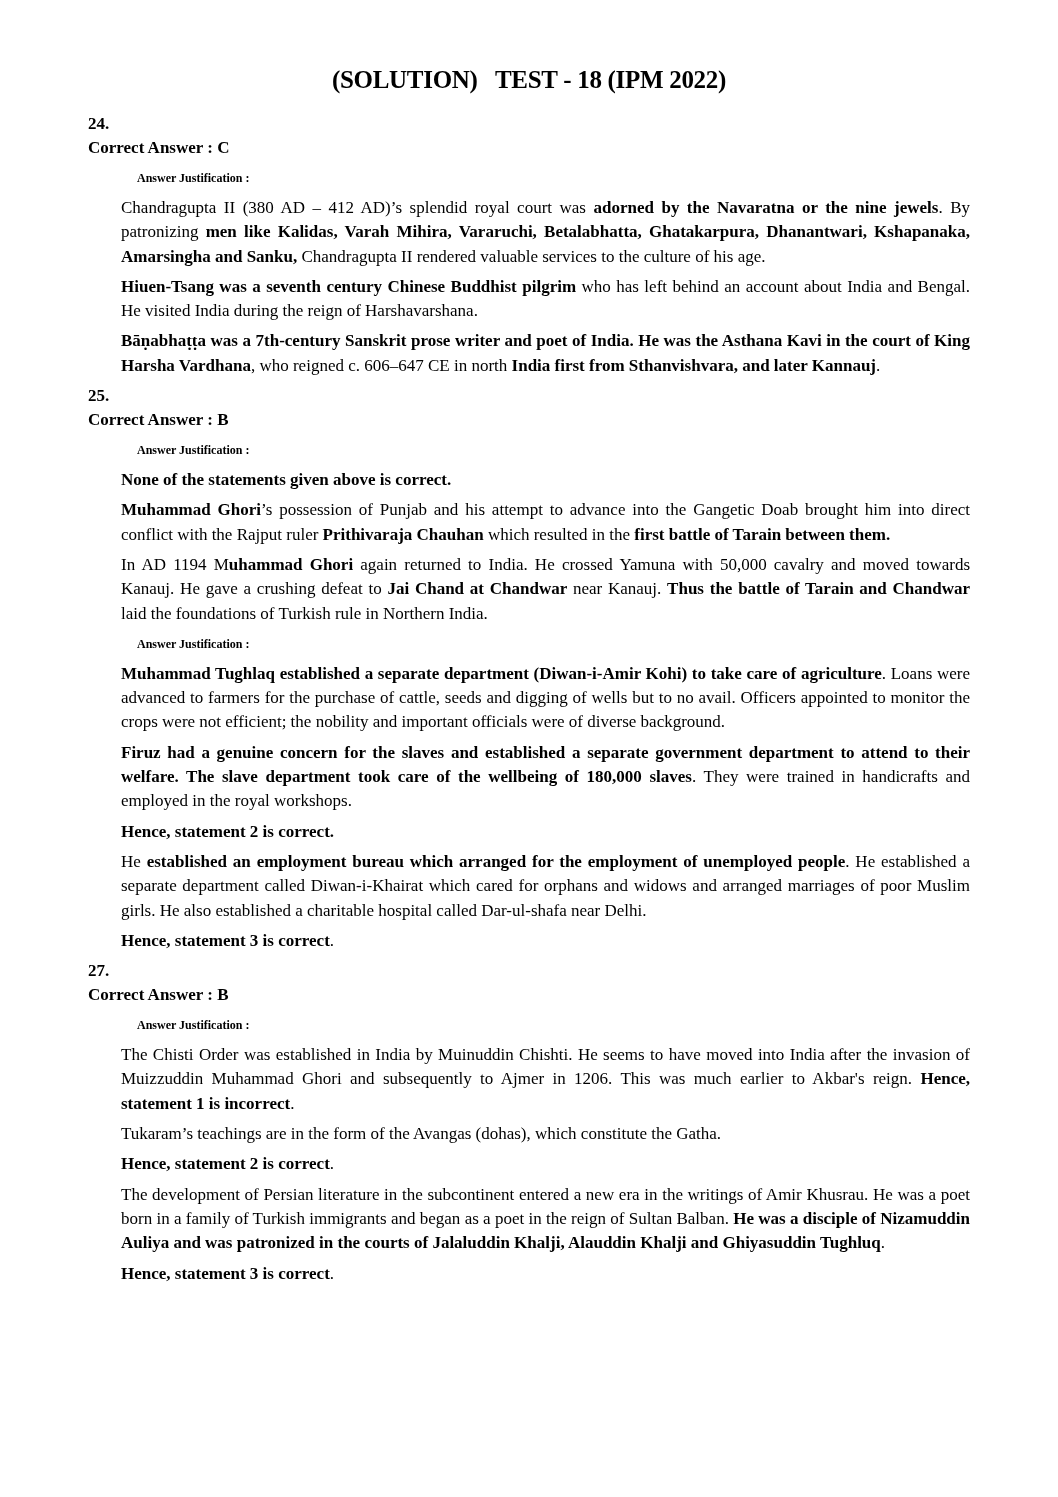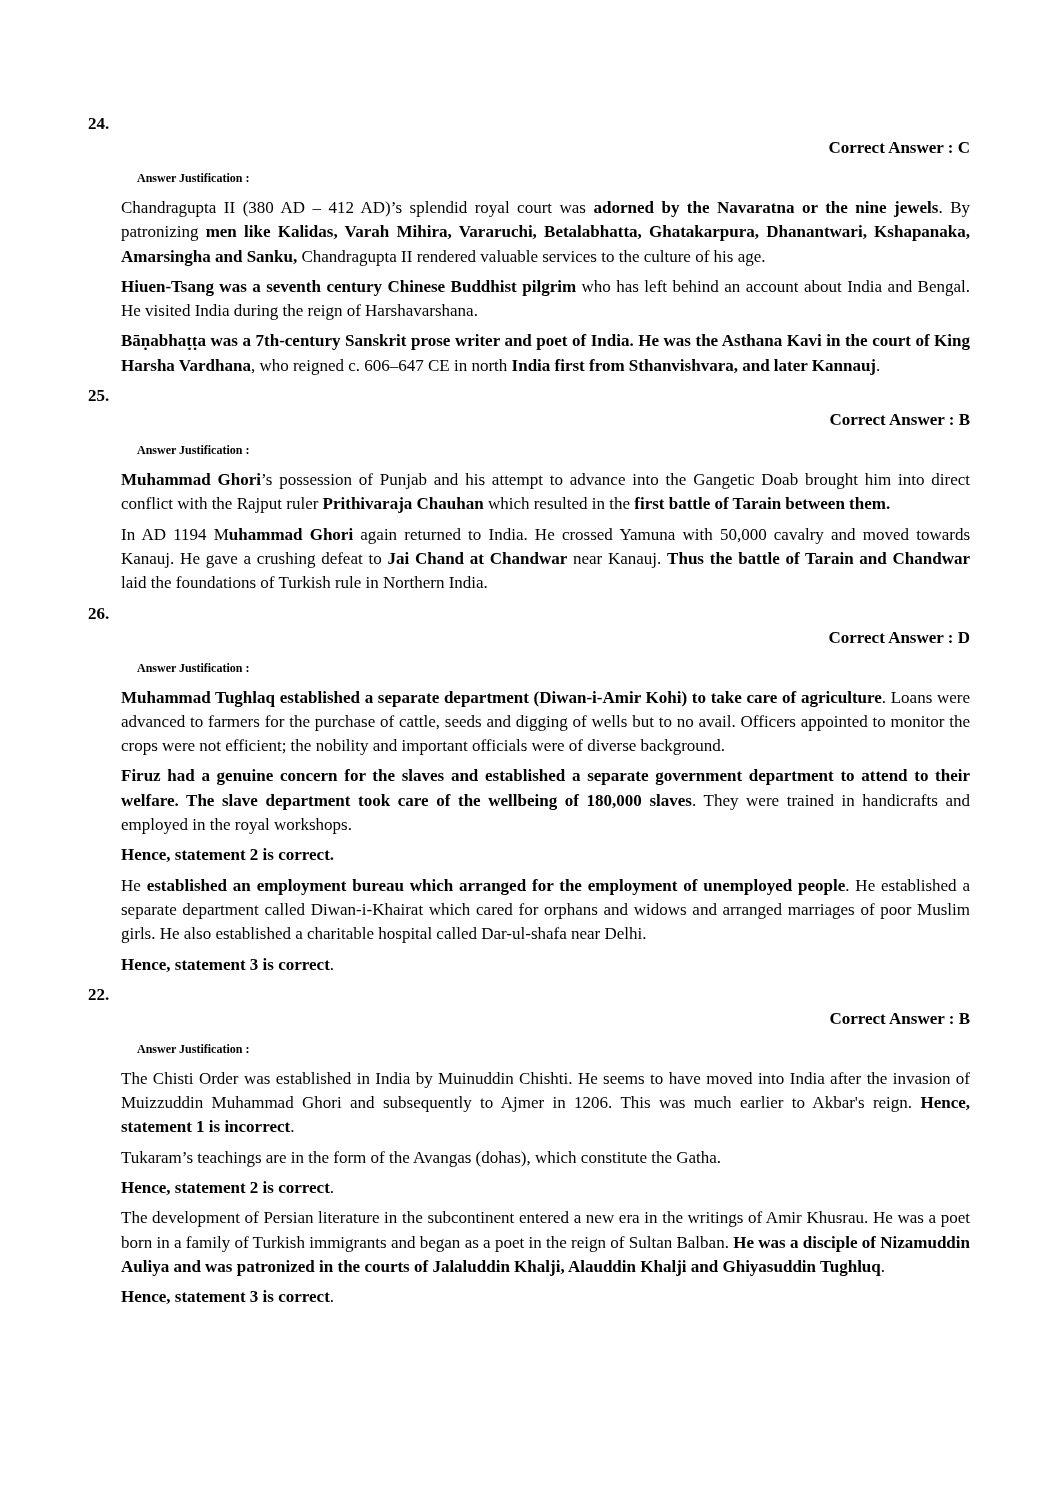--- a/index.html
+++ b/index.html
@@ -10,34 +10,35 @@
   }
   .page { position: relative; width: 1058px; height: 1497px; }
   .title {
     position: absolute; top: 66px; left: 0; width: 1058px;
     text-align: center; font-weight: bold; font-size: 25px;
     letter-spacing: -0.3px; white-space: pre;
   }
   .content { position: absolute; top: 112px; left: 88px; width: 882px; }
   .q-head { font-weight: bold; font-size: 17px; line-height: 24px; margin: 0 0 6px 0; display: flex; flex-direction: column; }
   .q-num { width: 33px; flex: none; }
-  .q-label { flex: 1; text-align: right; }
+  .q-label { flex: 1; }
   .body-block { padding-left: 33px; }
   .aj { font-weight: bold; font-size: 12px; line-height: 24px; margin: 0 0 6px 16px; }
   .para {
     font-size: 17px; line-height: 24.3px; margin: 0 0 6px 0;
     text-align: justify; text-justify: inter-word;
   }
   .para b { font-weight: bold; }
   .q-block { margin-bottom: 2px; }
 </style>
 </head>
 <body>
 
 <div class="page">
+  <div class="title">(SOLUTION)   TEST - 18 (IPM 2022)</div>
 
   <div class="content">
 
     <div class="q-block">
       <div class="q-head">
         <span class="q-num">24.</span>
         <span class="q-label">Correct Answer : C</span>
       </div>
       <div class="body-block">
         <div class="aj">Answer Justification :</div>
@@ -47,43 +48,40 @@
       </div>
     </div>
 
     <div class="q-block">
       <div class="q-head">
         <span class="q-num">25.</span>
         <span class="q-label">Correct Answer : B</span>
       </div>
       <div class="body-block">
         <div class="aj">Answer Justification :</div>
+        <p class="para"><b>None of the statements given above is correct.</b></p>
         <p class="para"><b>Muhammad Ghori</b><span>’s possession of Punjab and his attempt to advance into the Gangetic Doab brought him into direct conflict with the Rajput ruler </span><b>Prithivaraja Chauhan</b><span> which resulted in the </span><b>first battle of Tarain between them.</b></p>
         <p class="para"><span>In AD 1194 M</span><b>uhammad Ghori</b><span> again returned to India. He crossed Yamuna with 50,000 cavalry and moved towards Kanauj. He gave a crushing defeat to </span><b>Jai Chand at Chandwar</b><span> near Kanauj. </span><b>Thus the battle of Tarain and Chandwar</b><span> laid the foundations of Turkish rule in Northern India.</span></p>
       </div>
     </div>
 
     <div class="q-block">
-      <div class="q-head">
-        <span class="q-num">26.</span>
-        <span class="q-label">Correct Answer : D</span>
-      </div>
       <div class="body-block">
         <div class="aj">Answer Justification :</div>
         <p class="para"><b>Muhammad Tughlaq established a separate department (Diwan-i-Amir Kohi) to take care of agriculture</b><span>. Loans were advanced to farmers for the purchase of cattle, seeds and digging of wells but to no avail. Officers appointed to monitor the crops were not efficient; the nobility and important officials were of diverse background.</span></p>
         <p class="para"><b>Firuz had a genuine concern for the slaves and established a separate government department to attend to their welfare. The slave department took care of the wellbeing of 180,000 slaves</b><span>. They were trained in handicrafts and employed in the royal workshops.</span></p>
         <p class="para"><b>Hence, statement 2 is correct.</b></p>
         <p class="para"><span>He </span><b>established an employment bureau which arranged for the employment of unemployed people</b><span>. He established a separate department called Diwan-i-Khairat which cared for orphans and widows and arranged marriages of poor Muslim girls. He also established a charitable hospital called Dar-ul-shafa near Delhi.</span></p>
         <p class="para"><b>Hence, statement 3 is correct</b><span>.</span></p>
       </div>
     </div>
 
     <div class="q-block">
       <div class="q-head">
-        <span class="q-num">22.</span>
+        <span class="q-num">27.</span>
         <span class="q-label">Correct Answer : B</span>
       </div>
       <div class="body-block">
         <div class="aj">Answer Justification :</div>
         <p class="para"><span>The Chisti Order was established in India by Muinuddin Chishti. He seems to have moved into India after the invasion of Muizzuddin Muhammad Ghori and subsequently to Ajmer in 1206. This was much earlier to Akbar's reign. </span><b>Hence, statement 1 is incorrect</b><span>.</span></p>
         <p class="para"><span>Tukaram’s teachings are in the form of the Avangas (dohas), which constitute the Gatha.</span></p>
         <p class="para"><b>Hence, statement 2 is correct</b><span>.</span></p>
         <p class="para"><span>The development of Persian literature in the subcontinent entered a new era in the writings of Amir Khusrau. He was a poet born in a family of Turkish immigrants and began as a poet in the reign of Sultan Balban. </span><b>He was a disciple of Nizamuddin Auliya and was patronized in the courts of Jalaluddin Khalji, Alauddin Khalji and Ghiyasuddin Tughluq</b><span>.</span></p>
         <p class="para"><b>Hence, statement 3 is correct</b><span>.</span></p>
       </div>

